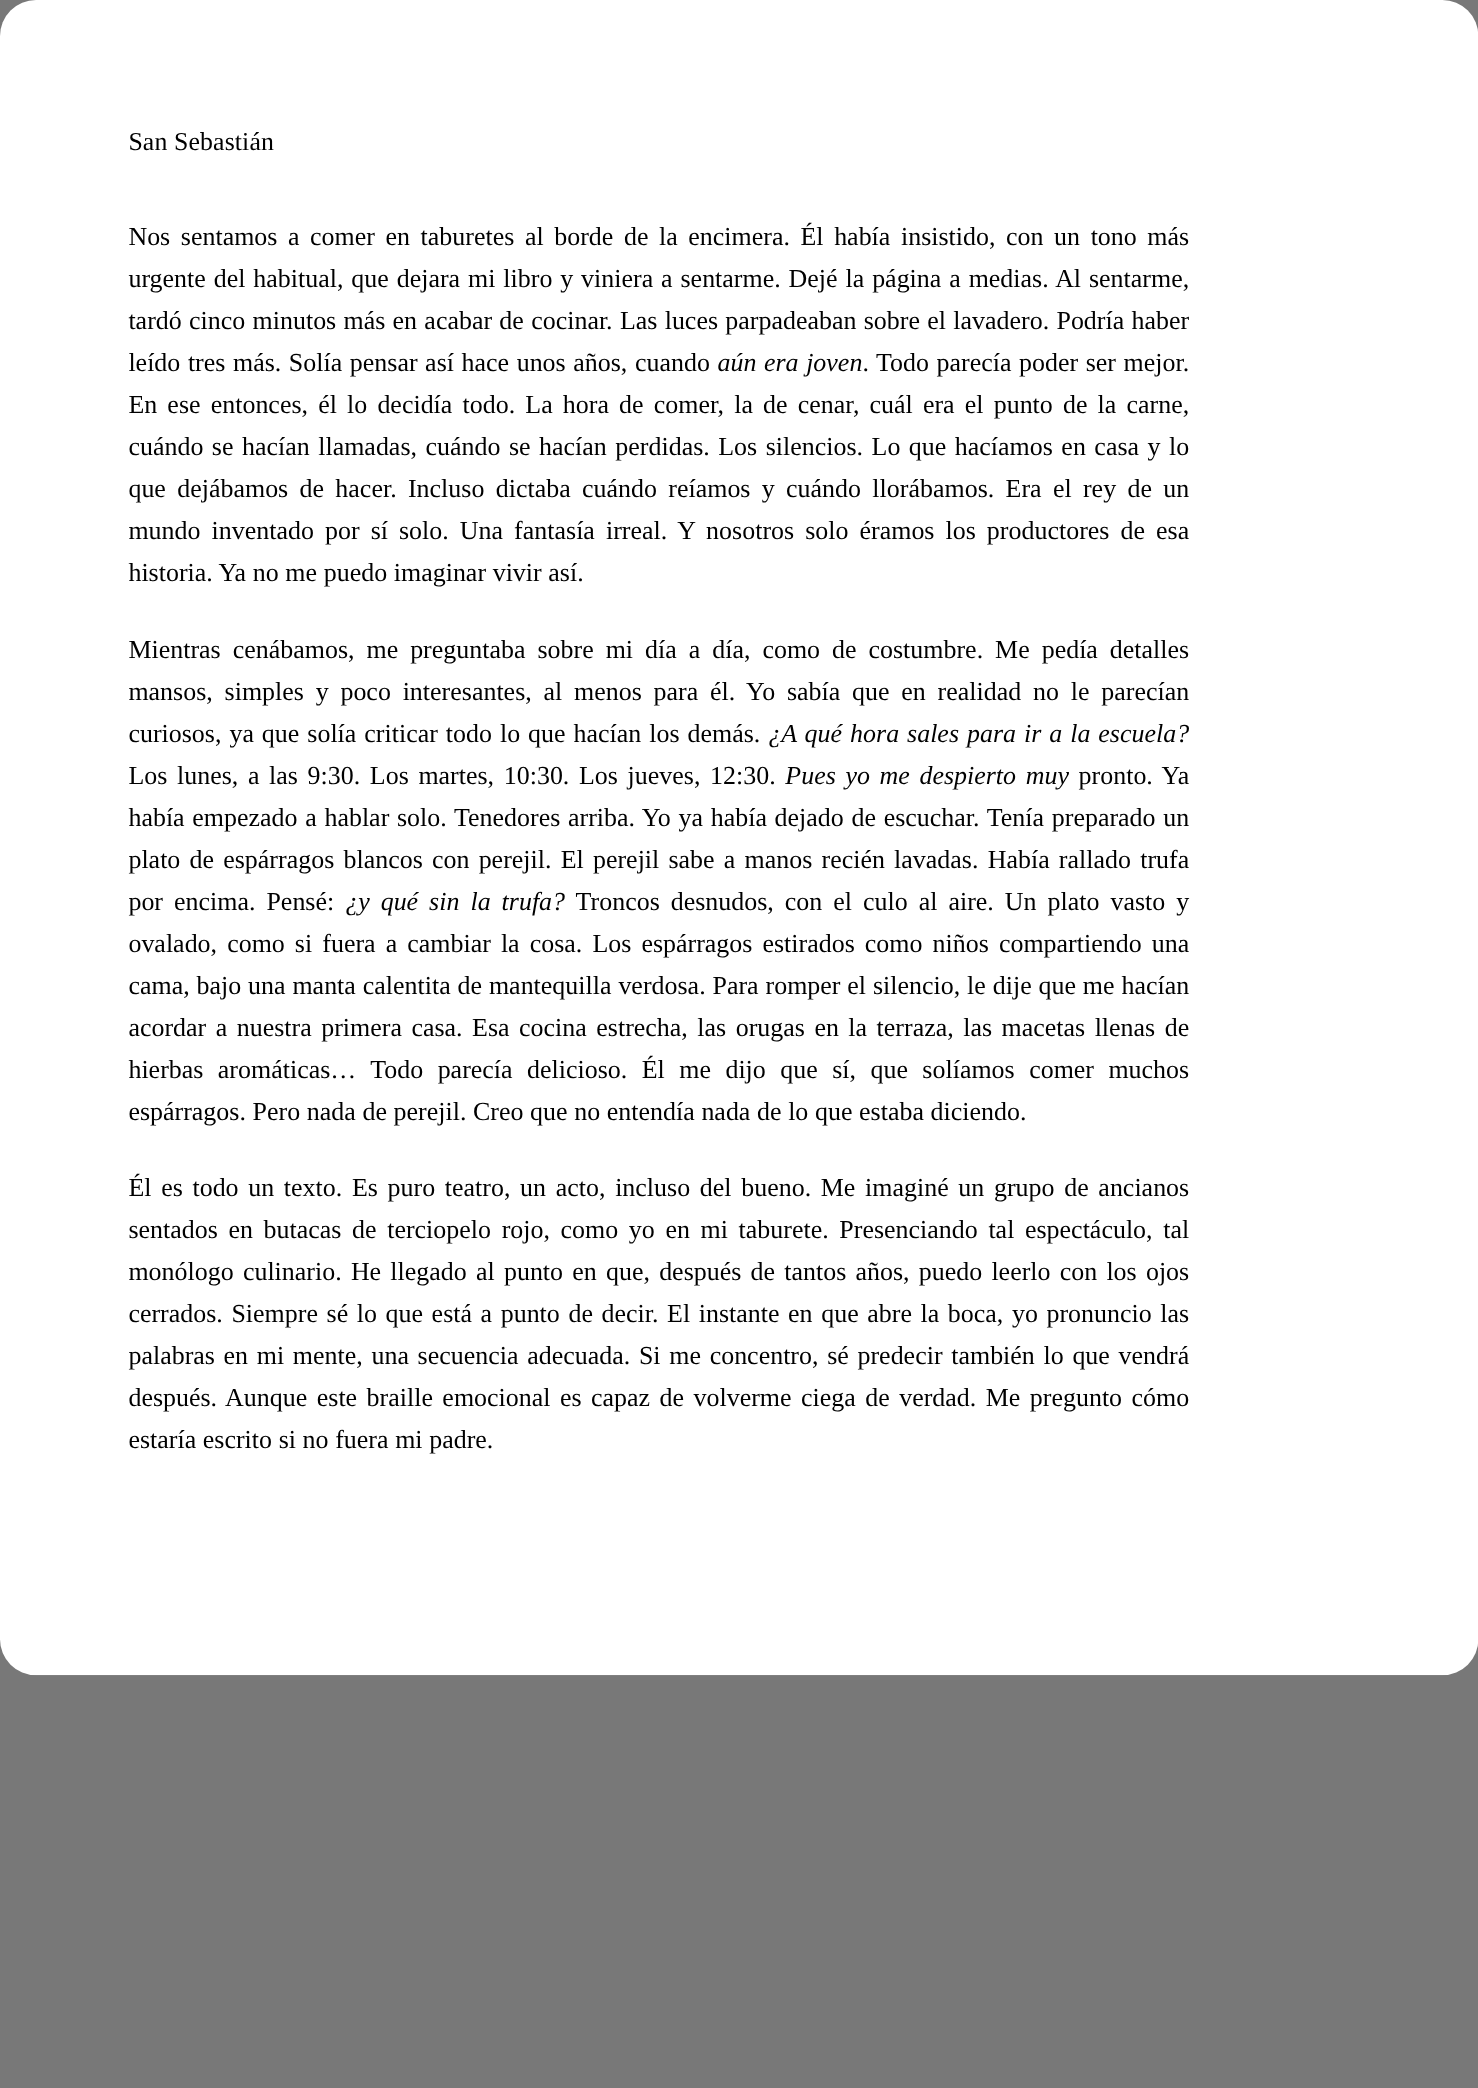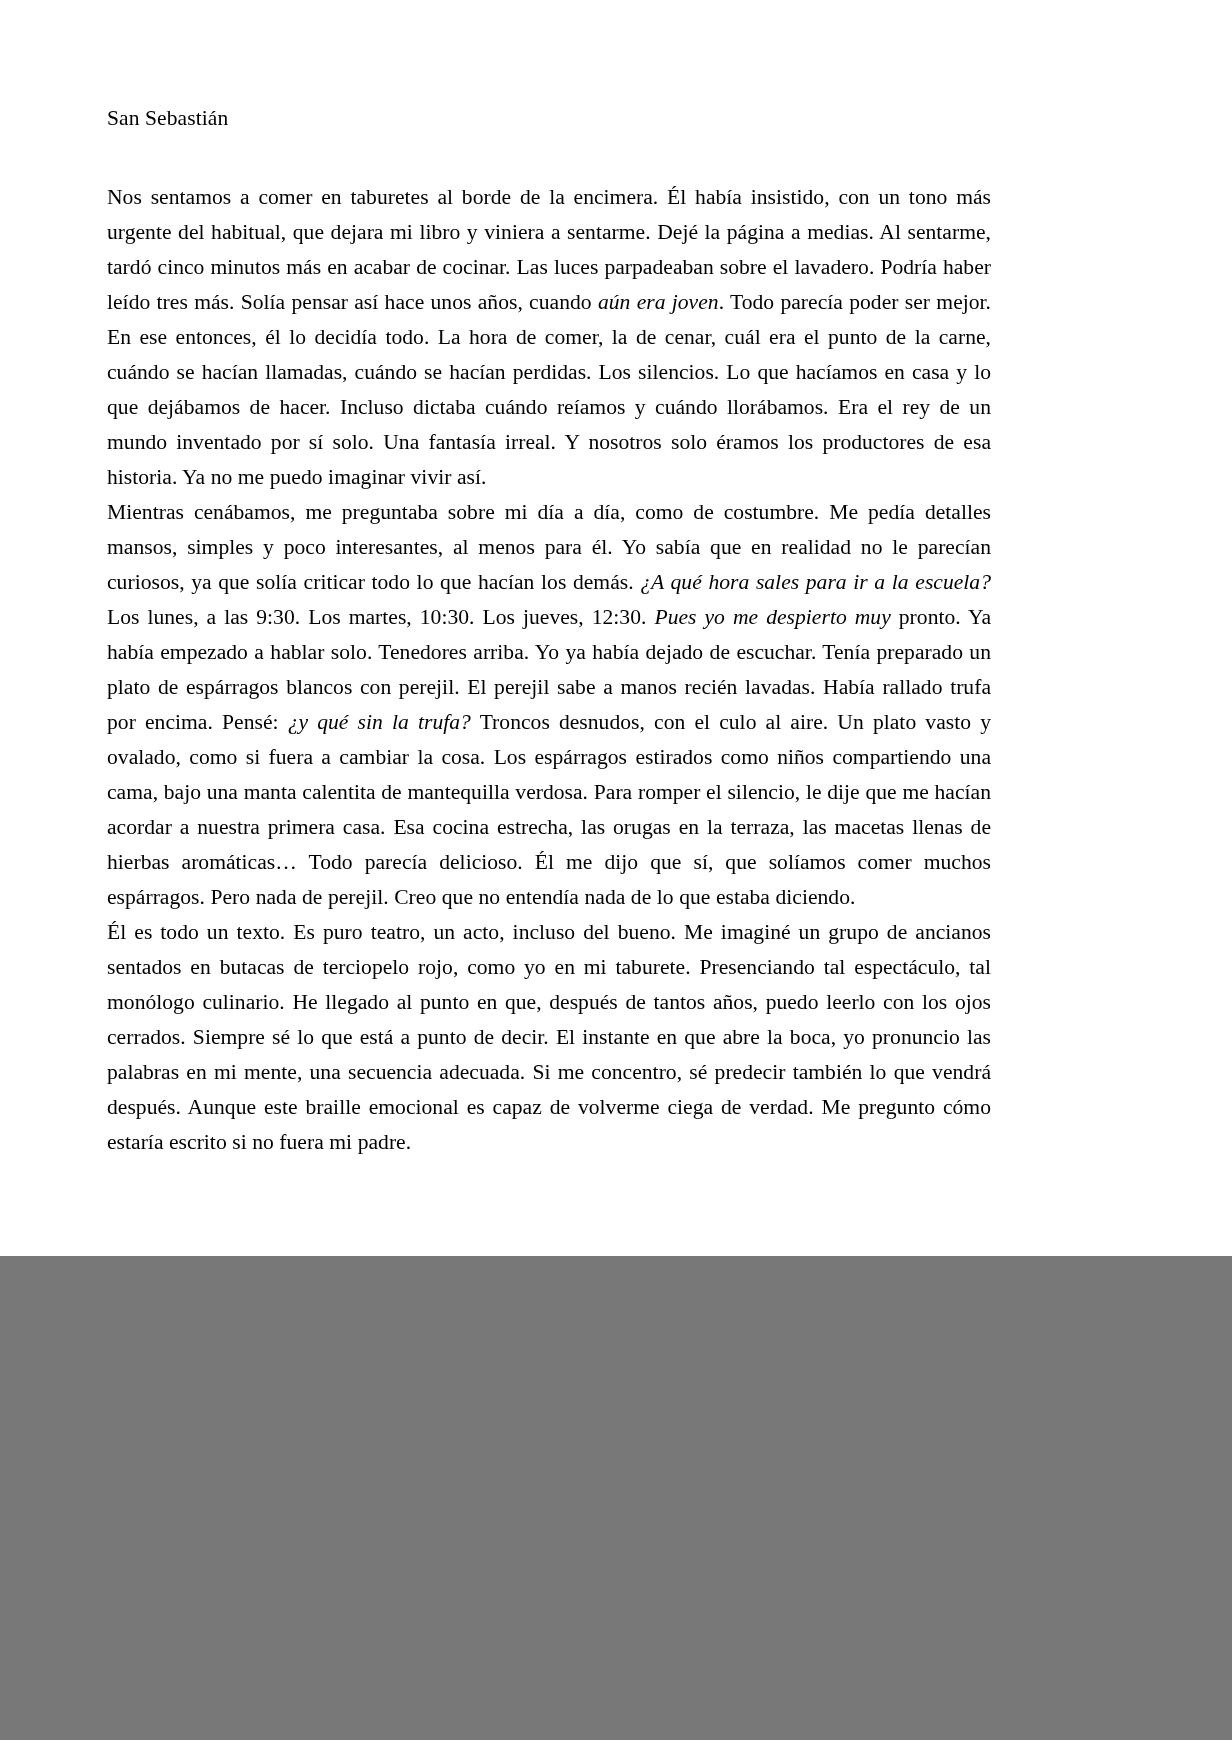--- a/index.html
+++ b/index.html
@@ -3,25 +3,26 @@
 <meta charset="utf-8">
 <style>
   html, body {
     margin: 0;
     padding: 0;
     background: #787878;
   }
   .page {
     position: relative;
     width: 1232px;
-    height: 1256px;
+    height: 1396px;
     background: #ffffff;
     margin: 0 auto;
     overflow: hidden;
     box-sizing: border-box;
+    border-radius: 30px;
   }
   .content {
     position: absolute;
     left: 107px;
     top: 104px;
     width: 884px;
   }
   .doc-title {
     font-family: "Liberation Serif", "DejaVu Serif", serif;
     font-size: 21.5px;
@@ -38,21 +39,21 @@
     line-height: 35px;
     color: #000000;
     text-align: justify;
     text-justify: inter-word;
     margin: 0;
     letter-spacing: 0.02px;
     word-spacing: 0.1px;
     hyphens: none;
   }
   .para-gap-1 { margin-top: 47px; }
-  .para-gap { }
+  .para-gap { margin-top: 29px; }
   .para em, .i {
     font-style: italic;
   }
 </style>
 </head>
 <body>
 
 <div class="page">
   <div class="content">
 

